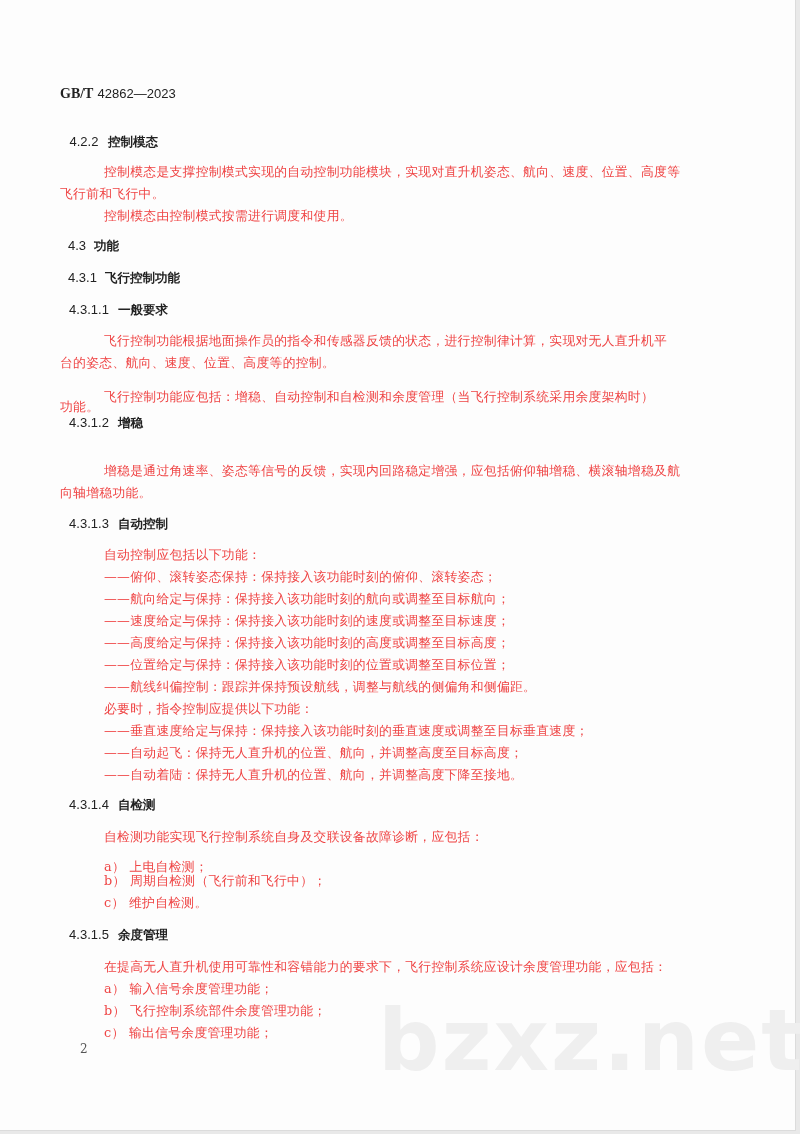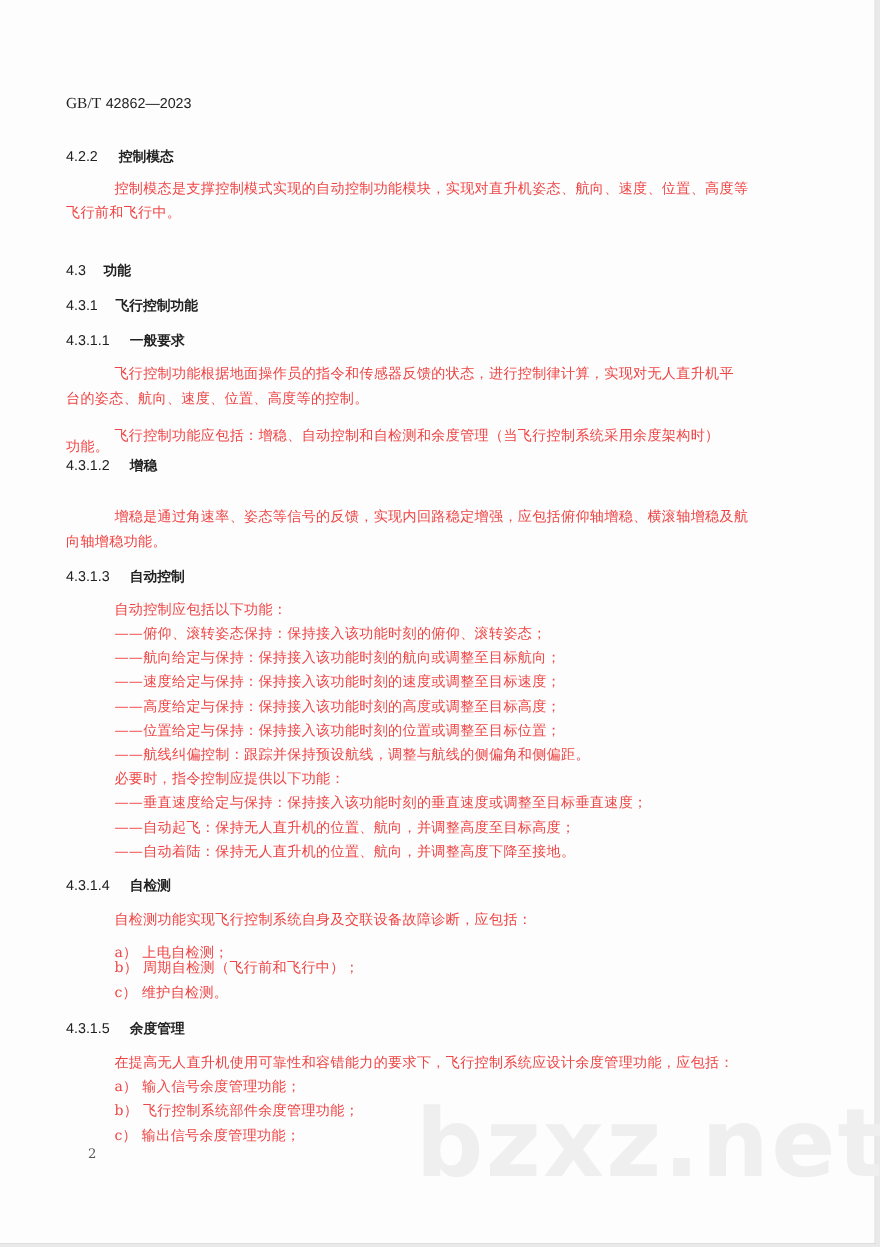--- a/index.html
+++ b/index.html
@@ -7,23 +7,23 @@
     width:800px; height:1134px; background:#e9e9e9; position:relative; overflow:hidden;
     font-family:"DejaVu Serif", "Liberation Serif", serif; color:#333;
   }
   .page {
     position:absolute; left:0; top:0; width:795px; height:1130px; background:#fdfdfd;
     border-right:1px solid #dcdcdc; border-bottom:1px solid #dcdcdc;
   }
   .header-std {
     position:absolute; left:60px; top:86px; font-size:13px; color:#222;
   }
-  .header-std .gbt { font-family:"Liberation Serif", serif; font-weight:normal; font-size:14px; }
+  .header-std .gbt { font-family:"Liberation Serif", serif; font-weight:bold; font-size:14px; }
   .header-std .num { font-family:"Liberation Sans", sans-serif; font-size:13px; }
-  .h { position:absolute; left:60px; font-family:"Liberation Sans", sans-serif; font-size:13px; color:#222; }
+  .h { position:absolute; left:60px; font-family:"Liberation Sans", sans-serif; font-size:13px; color:#222;text-align:center; }
   .h .n { display:inline-block; }
   .h .t { font-family:"DejaVu Sans", sans-serif; font-weight:bold; font-size:12.5px; }
   .p { position:absolute; font-size:12.8px; line-height:22px; color:#ef4444; white-space:nowrap; letter-spacing:0.3px; }
   .ind { left:104px; }
   .flush { left:60px; }
   .dash { left:104px; }
   .watermark {
     position:absolute; left:378px; top:990px; font-family:"DejaVu Sans", sans-serif; font-weight:bold;
     font-size:86px; color:#efefef; letter-spacing:2px;
   }
@@ -37,20 +37,21 @@
   <div class="header-std">
     <span class="gbt">GB/T</span>
     <span class="num">42862—2023</span>
   </div>
 
   <div class="h" style="top:134px">
     <span class="n" style="width:48px">4.2.2</span><span class="t">控制模态</span>
   </div>
   <div class="p ind" style="top:161px">控制模态是支撑控制模式实现的自动控制功能模块，实现对直升机姿态、航向、速度、位置、高度等</div>
   <div class="p flush" style="top:183px">飞行前和飞行中。</div>
+  <div class="p ind" style="top:205px">控制模态由控制模式按需进行调度和使用。</div>
 
   <div class="h" style="top:238px">
     <span class="n" style="width:34px">4.3</span><span class="t">功能</span>
   </div>
 
   <div class="h" style="top:270px">
     <span class="n" style="width:45px">4.3.1</span><span class="t">飞行控制功能</span>
   </div>
 
   <div class="h" style="top:302px">

